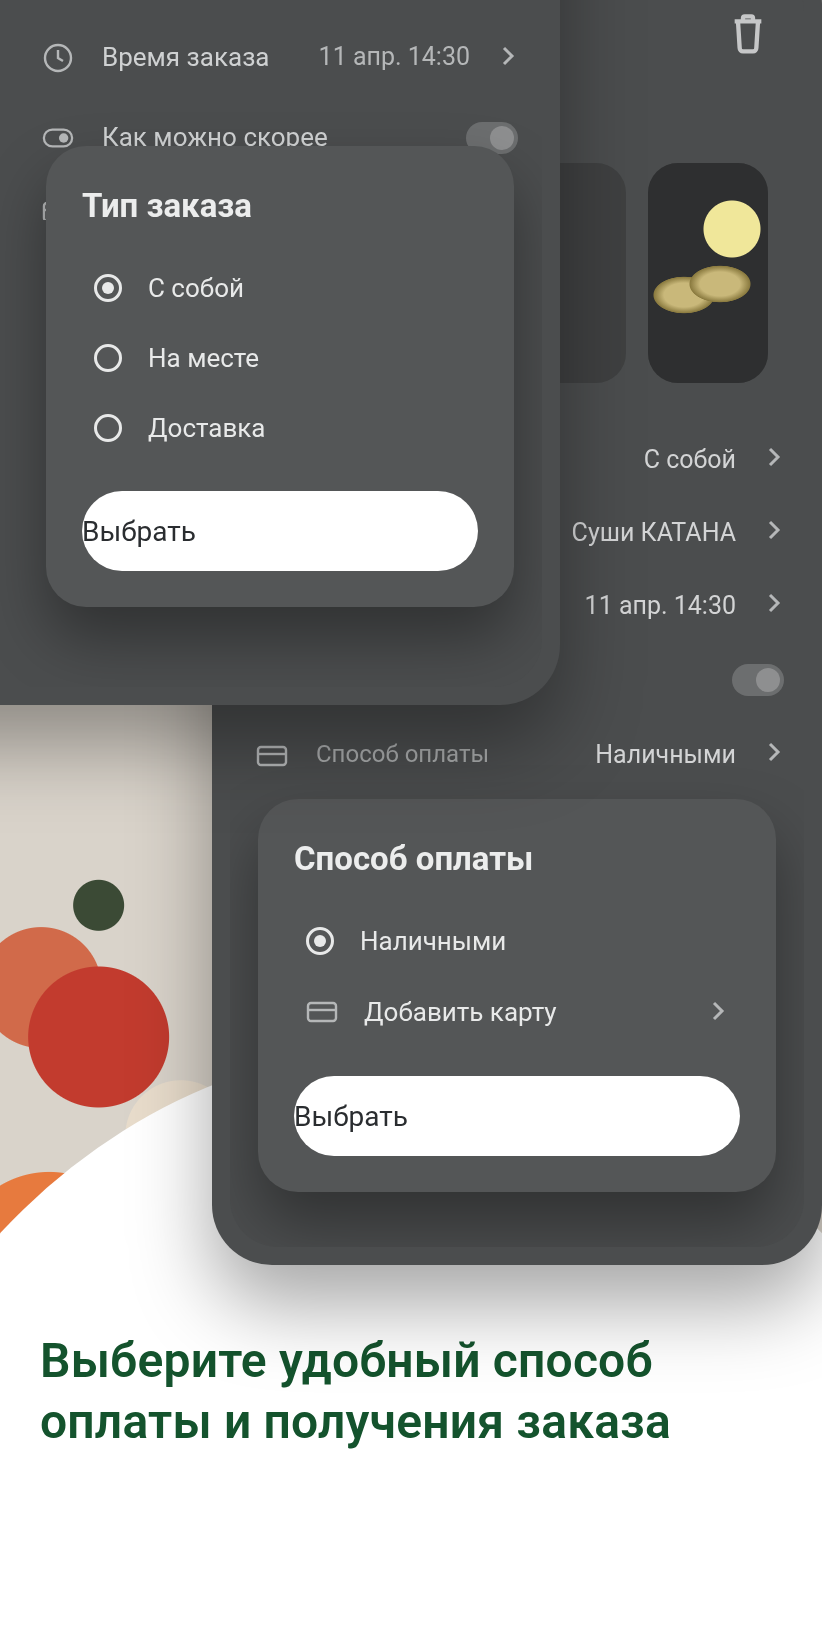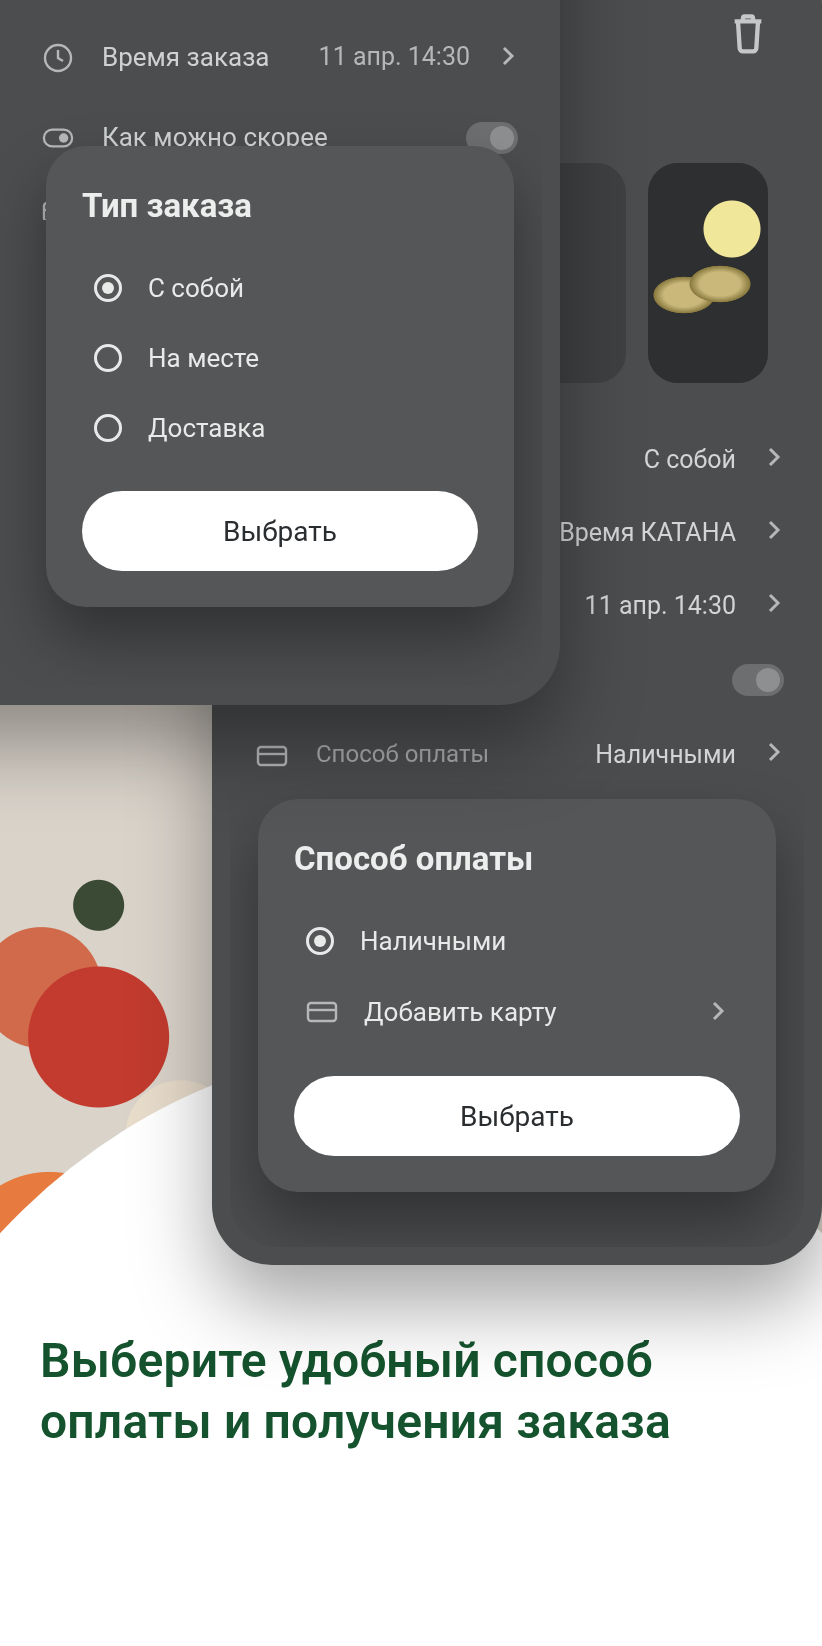--- a/index.html
+++ b/index.html
@@ -63,21 +63,21 @@
   .card {
     position:absolute; background:#545657; border-radius:40px; padding:40px 36px 36px;
     box-shadow:0 32px 60px rgba(0,0,0,.35);
   }
   .cardTitle { color:#eceded; font-size:33px; font-weight:700; margin-bottom:28px; }
   .opt { display:flex; align-items:center; gap:26px; padding:20px 12px; cursor:pointer; color:#e8e9e9; font-size:26px; }
   .radio { width:28px; height:28px; border:3px solid #e8e9e9; border-radius:50%; display:flex; align-items:center; justify-content:center; }
   .radio.sel::after{ content:""; width:12px; height:12px; border-radius:50%; background:#e8e9e9; }
   .btn {
     margin-top:28px; height:80px; border-radius:40px; background:#fff; color:#2a2d30;
-    display:flex; align-items:center; justify-content:center; font-size:28px; font-weight:400; cursor:pointer;
+    display:flex; align-items:center; justify-content:flex-start; font-size:28px; font-weight:400; cursor:pointer;
   }
 
   
   .cardA { left:28px; right:28px; bottom:80px; } 
   .cardB { left:28px; right:28px; bottom:55px; }
 
   
   .trash { position:absolute; right:36px; top:48px; width:40px; height:44px; }
   .trash svg{ width:100%; height:100%; stroke:#c6c7c8; stroke-width:2.6; fill:none; }
 
@@ -122,21 +122,21 @@
     <div class="rowsB" style="position:absolute; left:0; right:0; top:460px;">
       <div class="row">
         <span class="label"></span>
         <span class="val">С собой</span>
         <span class="chev"><svg viewBox="0 0 12 20">
               <path d="M2 2l8 8-8 8"></path>
             </svg></span>
       </div>
       <div class="row">
         <span class="label"></span>
-        <span class="val">Время КАТАНА</span>
+        <span class="val">Суши КАТАНА</span>
         <span class="chev"><svg viewBox="0 0 12 20">
               <path d="M2 2l8 8-8 8"></path>
             </svg></span>
       </div>
       <div class="row">
         <span class="label"></span>
         <span class="val">11 апр. 14:30</span>
         <span class="chev"><svg viewBox="0 0 12 20">
               <path d="M2 2l8 8-8 8"></path>
             </svg></span>

